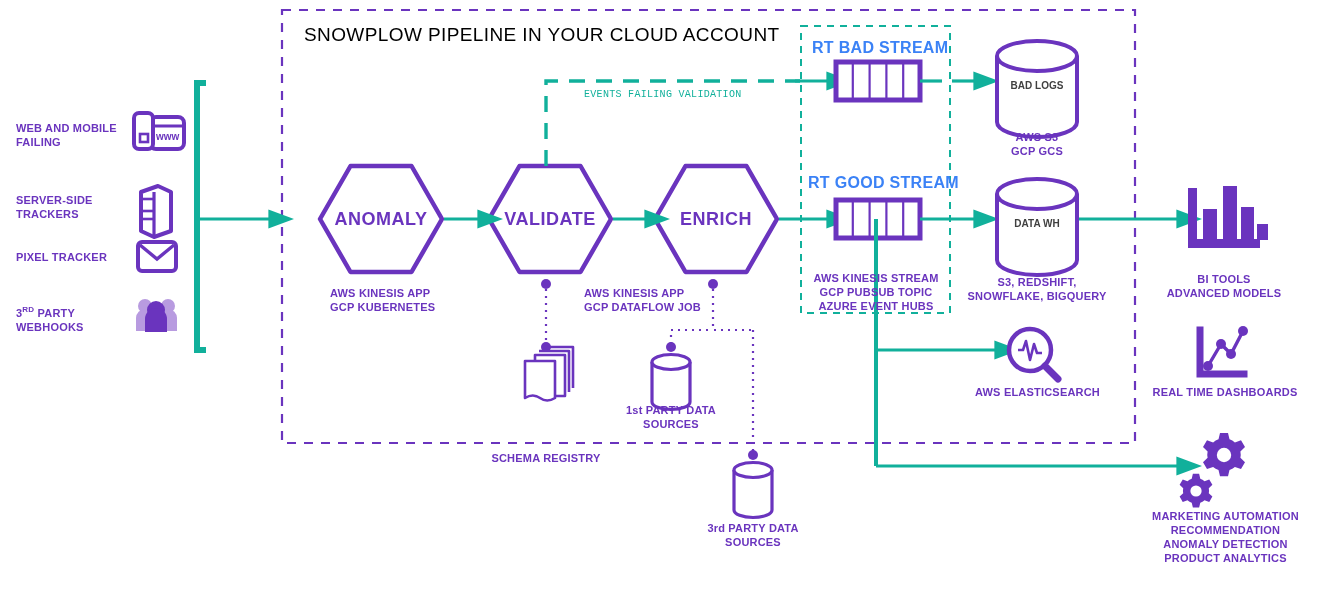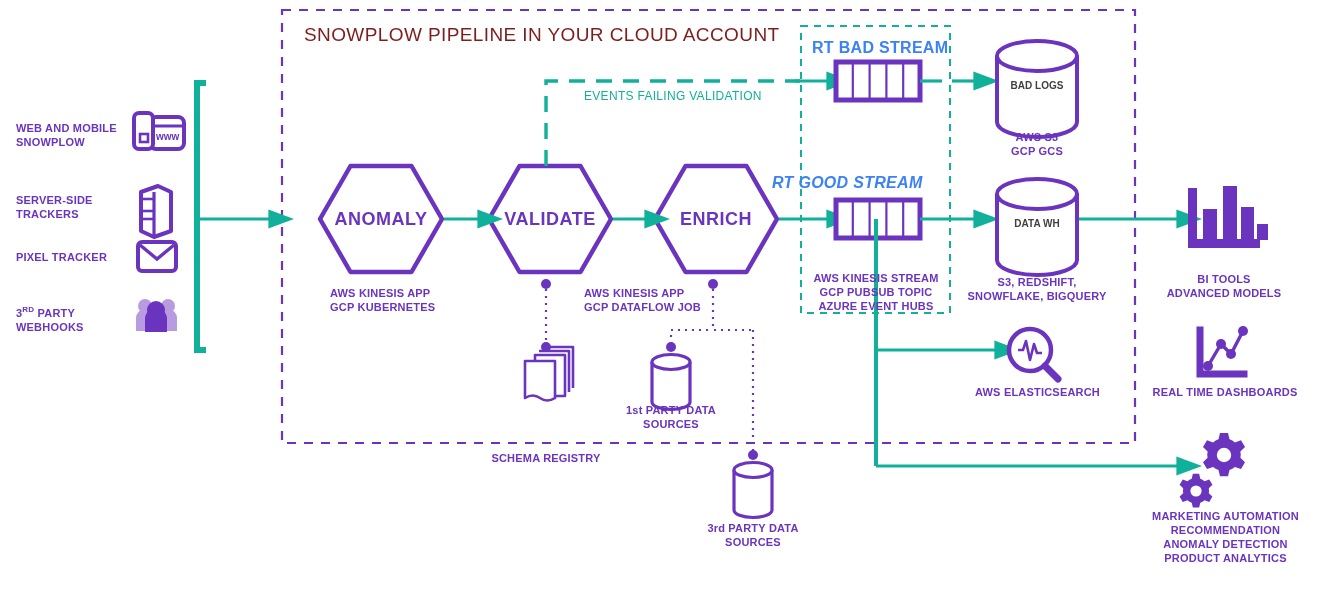--- a/index.html
+++ b/index.html
@@ -10,24 +10,24 @@
   .lbl{position:absolute;color:#6A34BE;font-weight:bold;font-size:11px;
        letter-spacing:.2px;line-height:14px;white-space:pre-line;}
   .lbl.ctr{text-align:center;}
   .hexlabel{position:absolute;color:#6A34BE;font-weight:bold;font-size:18px;
             letter-spacing:.5px;text-align:center;width:100%;top:50%;
             transform:translateY(-50%);}
   .dblabel{position:absolute;color:#404040;font-weight:bold;font-size:10px;
            text-align:center;width:100%;line-height:18px;}
   .streamtitle{position:absolute;color:#3b82f6;font-weight:bold;font-size:16px;
                letter-spacing:.3px;white-space:nowrap;}
-  .boxtitle{position:absolute;color:#7f1d1d;font-size:19px;letter-spacing:.4px;
+  .boxtitle{position:absolute;color:#000000;font-size:19px;letter-spacing:.4px;
             white-space:nowrap;}
-  .failtext{position:absolute;color:#11B09B;font-size:12px;font-weight:500;
-            letter-spacing:.3px;white-space:nowrap;}
+  .failtext{position:absolute;color:#11B09B;font-size:10px;font-weight:500;
+            letter-spacing:.3px;white-space:nowrap;font-family:Liberation Mono, monospace;}
   svg{overflow:visible;}
 </style>
 </head>
 <body>
 
 <div id="stage">
 
   <svg class="abs" style="left:0;top:0;" width="1317" height="592">
     <defs>
       <marker id="ah" markerWidth="9" markerHeight="9" refX="0.5" refY="3" orient="auto" markerUnits="strokeWidth">
@@ -195,21 +195,21 @@
       <circle cx="168" cy="306" r="7" fill="#B89BE0"></circle>
       <path d="M159,331 L159,318 a9,9 0 0 1 18,0 L177,331 z" fill="#B89BE0"></path>
       <circle cx="156" cy="310" r="9" fill="#6A34BE"></circle>
       <path d="M145,332 L145,319 a11,11 0 0 1 22,0 L167,332 z" fill="#6A34BE"></path>
     </g>
   </svg>
 
   <div class="boxtitle" style="left:304px;top:24px;">SNOWPLOW PIPELINE IN YOUR CLOUD ACCOUNT</div>
 
   <div class="lbl" style="left:16px;top:121px;width:110px;">WEB AND MOBILE
-SNOWPLOW</div>
+FAILING</div>
   <div class="lbl" style="left:16px;top:193px;width:110px;">SERVER-SIDE
 TRACKERS</div>
   <div class="lbl" style="left:16px;top:250px;width:141px;">PIXEL TRACKER</div>
   <div class="lbl" style="left:16px;top:303px;width:110px;"><span>3</span><sup style="font-size:8px;">RD</sup><span> PARTY
 WEBHOOKS</span></div>
 
   <div class="abs" style="left:320px;top:166px;width:122px;height:106px;">
     <div class="hexlabel">ANOMALY</div>
   </div>
   <div class="abs" style="left:655px;top:166px;width:122px;height:106px;">
@@ -220,21 +220,21 @@
   </div>
 
   <div class="lbl" style="left:330px;top:286px;width:170px;">AWS KINESIS APP
 GCP KUBERNETES</div>
   <div class="lbl" style="left:584px;top:286px;width:190px;">AWS KINESIS APP
 GCP DATAFLOW JOB</div>
 
   <div class="failtext" style="left:584px;top:89px;">EVENTS FAILING VALIDATION</div>
 
   <div class="streamtitle" style="left:812px;top:39px;">RT BAD STREAM</div>
-  <div class="streamtitle" style="left:772px;top:174px;font-style:italic;">RT GOOD STREAM</div>
+  <div class="streamtitle" style="left:808px;top:174px;">RT GOOD STREAM</div>
   <div class="lbl ctr" style="left:806px;top:271px;width:140px;">AWS KINESIS STREAM
 GCP PUBSUB TOPIC
 AZURE EVENT HUBS</div>
 
   <div class="dblabel" style="left:997px;top:77px;width:80px;">BAD
 LOGS</div>
   <div class="lbl ctr" style="left:977px;top:130px;width:120px;">AWS S3
 GCP GCS</div>
 
   <div class="dblabel" style="left:997px;top:215px;width:80px;">DATA

